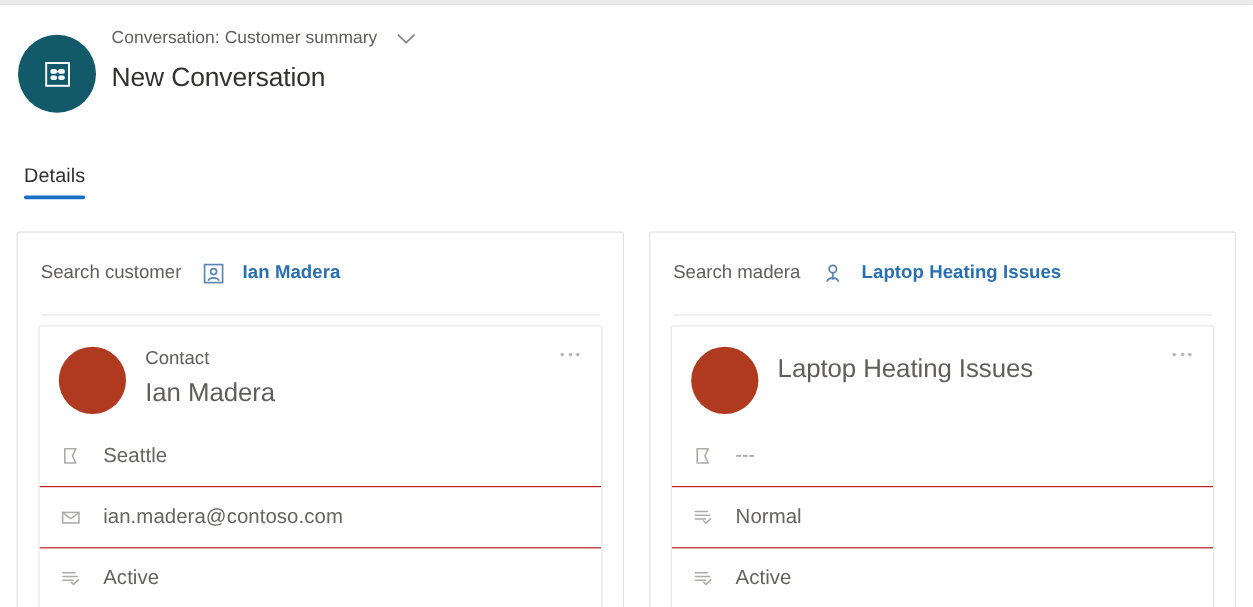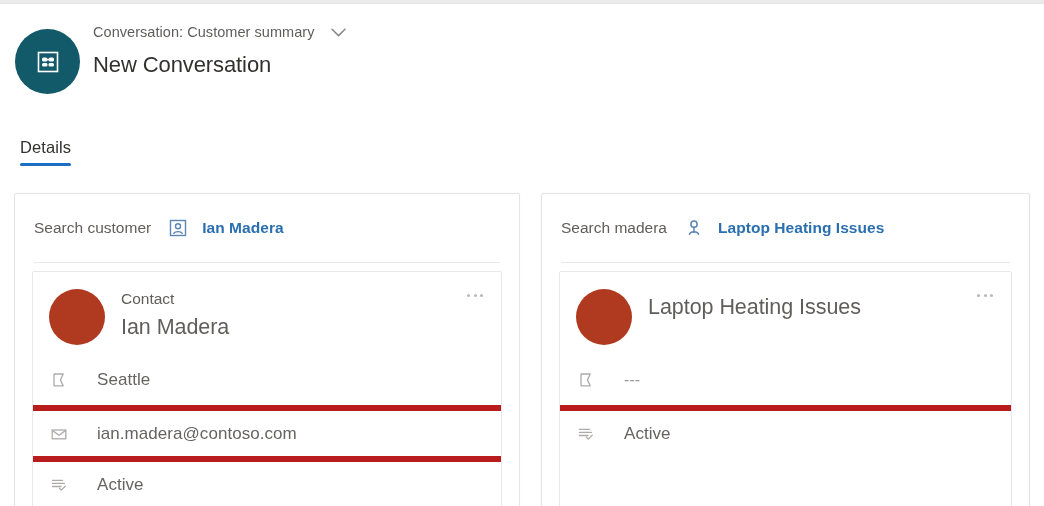--- a/index.html
+++ b/index.html
@@ -194,30 +194,30 @@
     border-radius: 50%;
     background: #b9b9b9;
     display: block;
   }
 
   .attr-row {
     display: flex;
     align-items: center;
     height: 51px;
     padding: 0 0 0 14px;
-    border-top: 6px solid #b91c1c;
+    border-top: 1px solid #b91c1c;
   }
   .attr-row.first { border-top: none; }
   .attr-icon {
     width: 24px; height: 24px;
     flex: none;
     display: flex; align-items: center; justify-content: center;
   }
   .attr-value {
-    margin-left: 26px;
+    margin-left: 15px;
     font-size: 17px;
     color: #666462;
     white-space: nowrap;
     letter-spacing: 0.05px;
   }
   .attr-value.muted { color: #9b9998; font-size: 16px; }
 </style>
 </head>
 <body>
 
@@ -352,25 +352,34 @@
 
     <div class="attr-row first">
       <span class="attr-icon">
         <svg width="18" height="18" viewBox="0 0 18 18" aria-hidden="true">
           <path d="M4 3 H13.2 L10.4 8.9 L13.2 14.8 H4 Z" fill="none" stroke="#adabaa" stroke-width="1.3" stroke-linejoin="round"></path>
         </svg>
       </span>
       <span class="attr-value muted">---</span>
     </div>
 
-
     <div class="attr-row">
       <span class="attr-icon">
         <svg width="18" height="18" viewBox="0 0 18 18" aria-hidden="true">
           <path d="M2.4 4.3 H12.6 M2.4 7.4 H14.4 M2.4 10.5 H11" stroke="#adabaa" stroke-width="1.3" stroke-linecap="round"></path>
           <path d="M9.4 12.2 L11.3 14.1 L15.2 10.2" fill="none" stroke="#adabaa" stroke-width="1.3" stroke-linecap="round" stroke-linejoin="round"></path>
         </svg>
       </span>
+      <span class="attr-value">Normal</span>
+    </div>
+
+    <div class="attr-row">
+      <span class="attr-icon">
+        <svg width="18" height="18" viewBox="0 0 18 18" aria-hidden="true">
+          <path d="M2.4 4.3 H12.6 M2.4 7.4 H14.4 M2.4 10.5 H11" stroke="#adabaa" stroke-width="1.3" stroke-linecap="round"></path>
+          <path d="M9.4 12.2 L11.3 14.1 L15.2 10.2" fill="none" stroke="#adabaa" stroke-width="1.3" stroke-linecap="round" stroke-linejoin="round"></path>
+        </svg>
+      </span>
       <span class="attr-value">Active</span>
     </div>
 
   </div>
 </div>
 
 </body></html>

